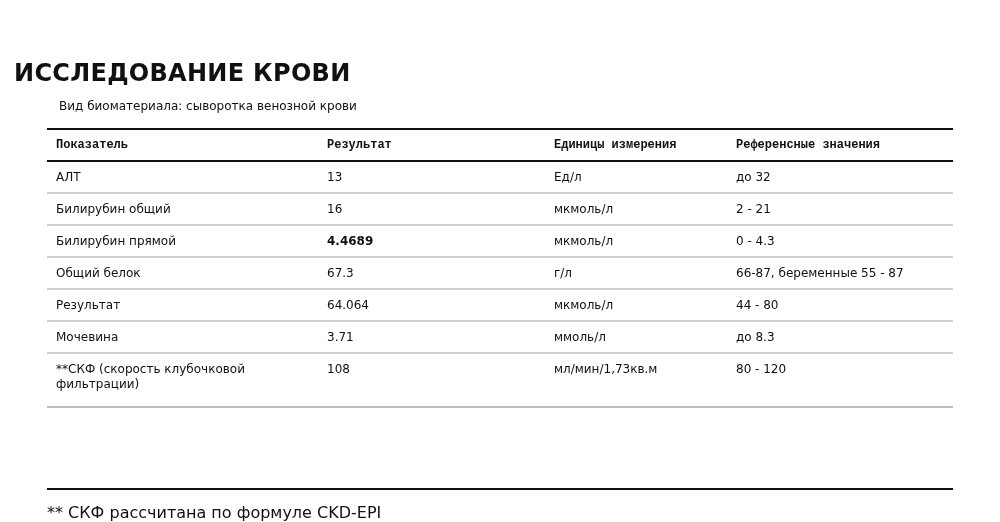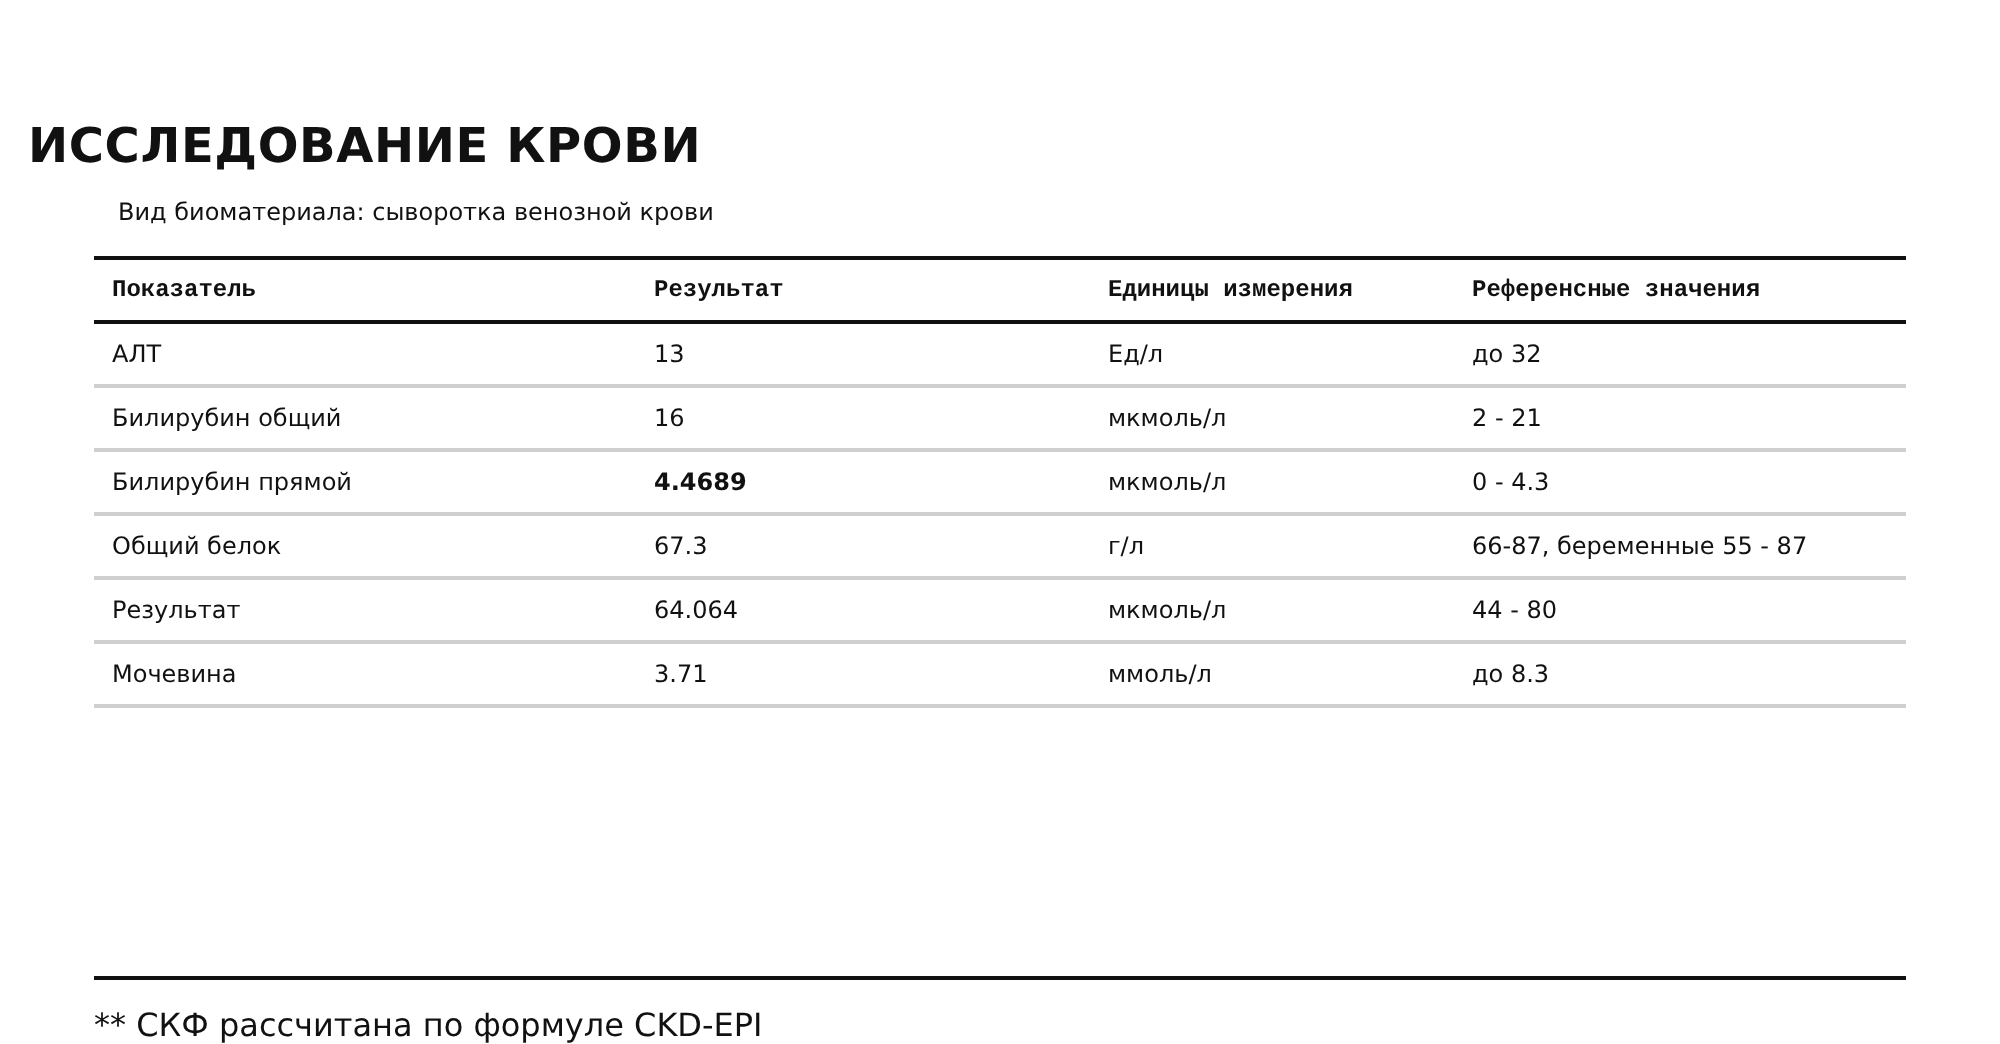--- a/index.html
+++ b/index.html
@@ -67,17 +67,23 @@
       <td class="c2">64.064</td>
       <td class="c3">мкмоль/л</td>
       <td>44 - 80</td>
     </tr>
     <tr>
       <td class="c1">Мочевина</td>
       <td class="c2">3.71</td>
       <td class="c3">ммоль/л</td>
       <td>до 8.3</td>
     </tr>
+    <tr class="tall last">
+      <td class="c1">**СКФ (скорость клубочковой фильтрации)</td>
+      <td class="c2">108</td>
+      <td class="c3">мл/мин/1,73кв.м</td>
+      <td>80 - 120</td>
+    </tr>
   </tbody>
 </table>
 
 <div class="bottom-rule"></div>
 <div class="footnote">** СКФ рассчитана по формуле CKD-EPI</div>
 
 </body></html>

